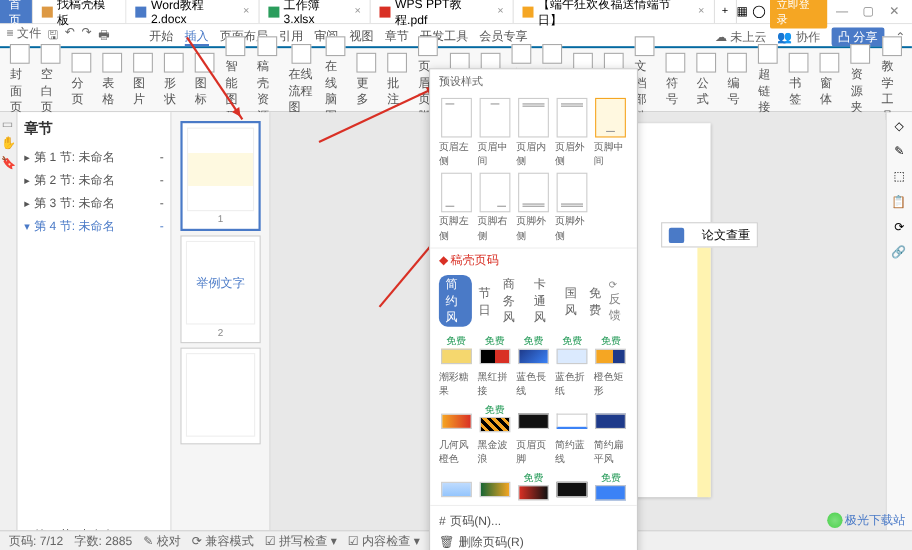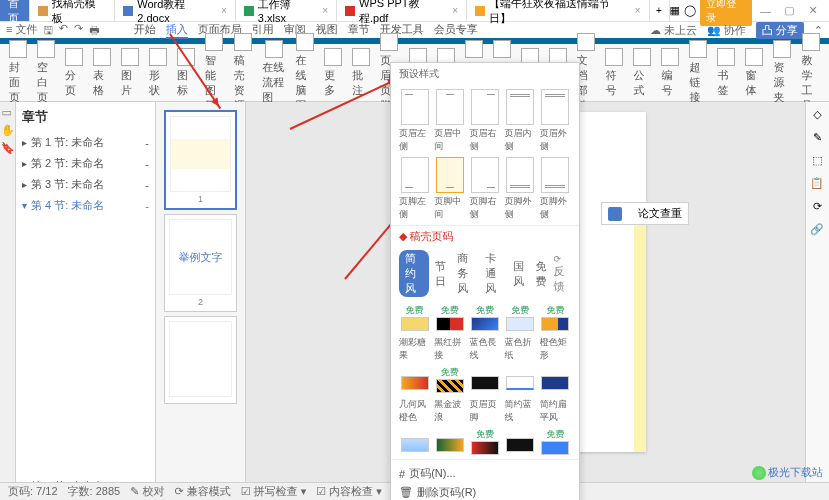--- a/index.html
+++ b/index.html
@@ -6,23 +6,23 @@
 body{width:829px;height:500px;background:#f5f5f5;position:relative;overflow:hidden}
 .titlebar{height:22px;background:#fff;display:flex;align-items:center;border-bottom:1px solid #e0e0e0}
 .tab{display:flex;align-items:center;padding:0 8px;height:100%;border-right:1px solid #e0e0e0;gap:4px;font-size:10px}
 .tab.active{background:#fff}
 .tab-home{background:#4a7ac7;color:#fff;width:30px;justify-content:center}
 .tab-close{color:#999;font-size:10px}
 .icon-sq{width:10px;height:10px;display:inline-block}
 .titlebar-right{margin-left:auto;display:flex;gap:4px;padding-right:6px;align-items:center}
 .login-btn{background:#f5a623;color:#fff;padding:1px 6px;border-radius:2px;font-size:10px}
 .win-btn{width:20px;text-align:center;color:#888}
-.menubar{height:22px;background:#fff;display:flex;align-items:flex-start;padding:0 6px;gap:20px;border-bottom:6px solid #0369a1;font-size:11px}
+.menubar{height:22px;background:#fff;display:flex;align-items:flex-end;padding:0 6px;gap:8px;border-bottom:2px solid #0369a1;font-size:11px}
 .menu-left{display:flex;gap:6px;color:#666}
-.menu-tabs{display:flex;gap:10px;margin-left:14px}
+.menu-tabs{display:flex;gap:10px;margin-left:28px}
 .menu-tab{color:#555;cursor:pointer}
 .menu-tab.active{color:#4a7ac7;border-bottom:2px solid #4a7ac7;font-weight:normal}
 .menu-right{margin-left:auto;display:flex;gap:10px;color:#666;font-size:10px;align-items:center}
 .share-btn{background:#4a7ac7;color:#fff;padding:1px 6px;border-radius:2px}
 .ribbon{height:58px;background:#f8f8f8;display:flex;align-items:center;padding:0 4px;border-bottom:1px solid #d0d0d0}
 .ribbon-item{display:flex;flex-direction:column;align-items:center;padding:0 5px;font-size:10px;color:#555;gap:2px;min-width:28px}
 .ribbon-icon{width:18px;height:18px;border:1px solid #aaa;background:#fff}
 .content{display:flex;height:calc(100% - 102px - 18px);position:relative}
 .left-rail{width:16px;background:#f0f0f0;border-right:1px solid #d0d0d0;display:flex;flex-direction:column;align-items:center;padding-top:4px;gap:6px}
 .rail-ico{width:12px;height:12px;color:#888}
@@ -322,58 +322,50 @@
         <div class="preset-box">
           <div class="preset-lines top">
             <div class="preset-line" style="width:40%;margin-left:30%"></div>
           </div>
         </div>
         <span class="preset-label">页眉中间</span>
       </div>
     <div class="preset-cell">
         <div class="preset-box">
           <div class="preset-lines top">
-            <div class="preset-line" style="width:40%;margin-left:60%"></div>
-          </div>
-        </div>
-        <span class="preset-label">页眉右侧</span>
+            <div class="preset-line"></div>
+            <div class="preset-line"></div>
+          </div>
+        </div>
+        <span class="preset-label">页眉内侧</span>
       </div>
     <div class="preset-cell">
         <div class="preset-box">
           <div class="preset-lines top">
             <div class="preset-line"></div>
             <div class="preset-line"></div>
           </div>
         </div>
-        <span class="preset-label">页眉内侧</span>
-      </div>
-    <div class="preset-cell">
-        <div class="preset-box">
-          <div class="preset-lines top">
-            <div class="preset-line"></div>
-            <div class="preset-line"></div>
-          </div>
-        </div>
         <span class="preset-label">页眉外侧</span>
-      </div>
-    <div class="preset-cell">
-        <div class="preset-box">
-          <div class="preset-lines bot">
-            <div class="preset-line" style="width:40%"></div>
-          </div>
-        </div>
-        <span class="preset-label">页脚左侧</span>
       </div>
     <div class="preset-cell">
         <div class="preset-box hover">
           <div class="preset-lines bot">
             <div class="preset-line" style="width:40%;margin-left:30%"></div>
           </div>
         </div>
         <span class="preset-label">页脚中间</span>
+      </div>
+    <div class="preset-cell">
+        <div class="preset-box">
+          <div class="preset-lines bot">
+            <div class="preset-line" style="width:40%"></div>
+          </div>
+        </div>
+        <span class="preset-label">页脚左侧</span>
       </div>
     <div class="preset-cell">
         <div class="preset-box">
           <div class="preset-lines bot">
             <div class="preset-line" style="width:40%;margin-left:60%"></div>
           </div>
         </div>
         <span class="preset-label">页脚右侧</span>
       </div>
     <div class="preset-cell">

